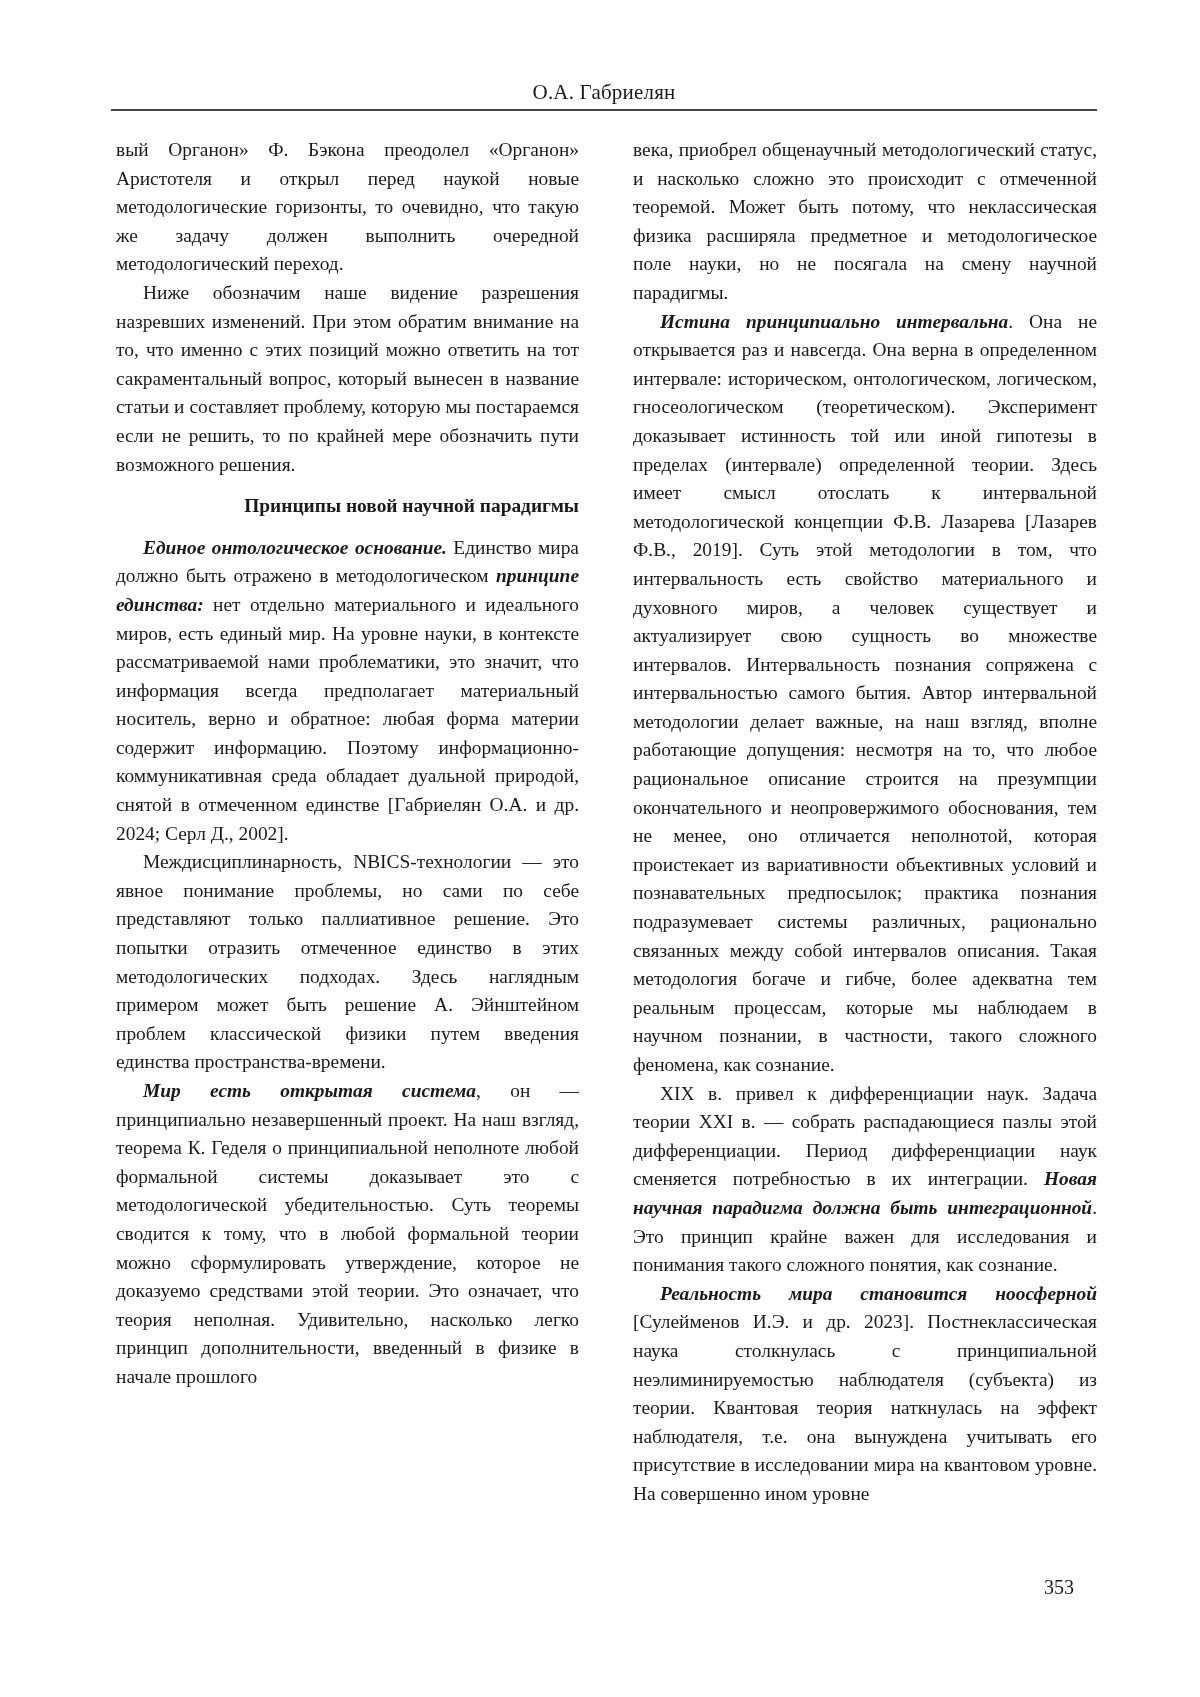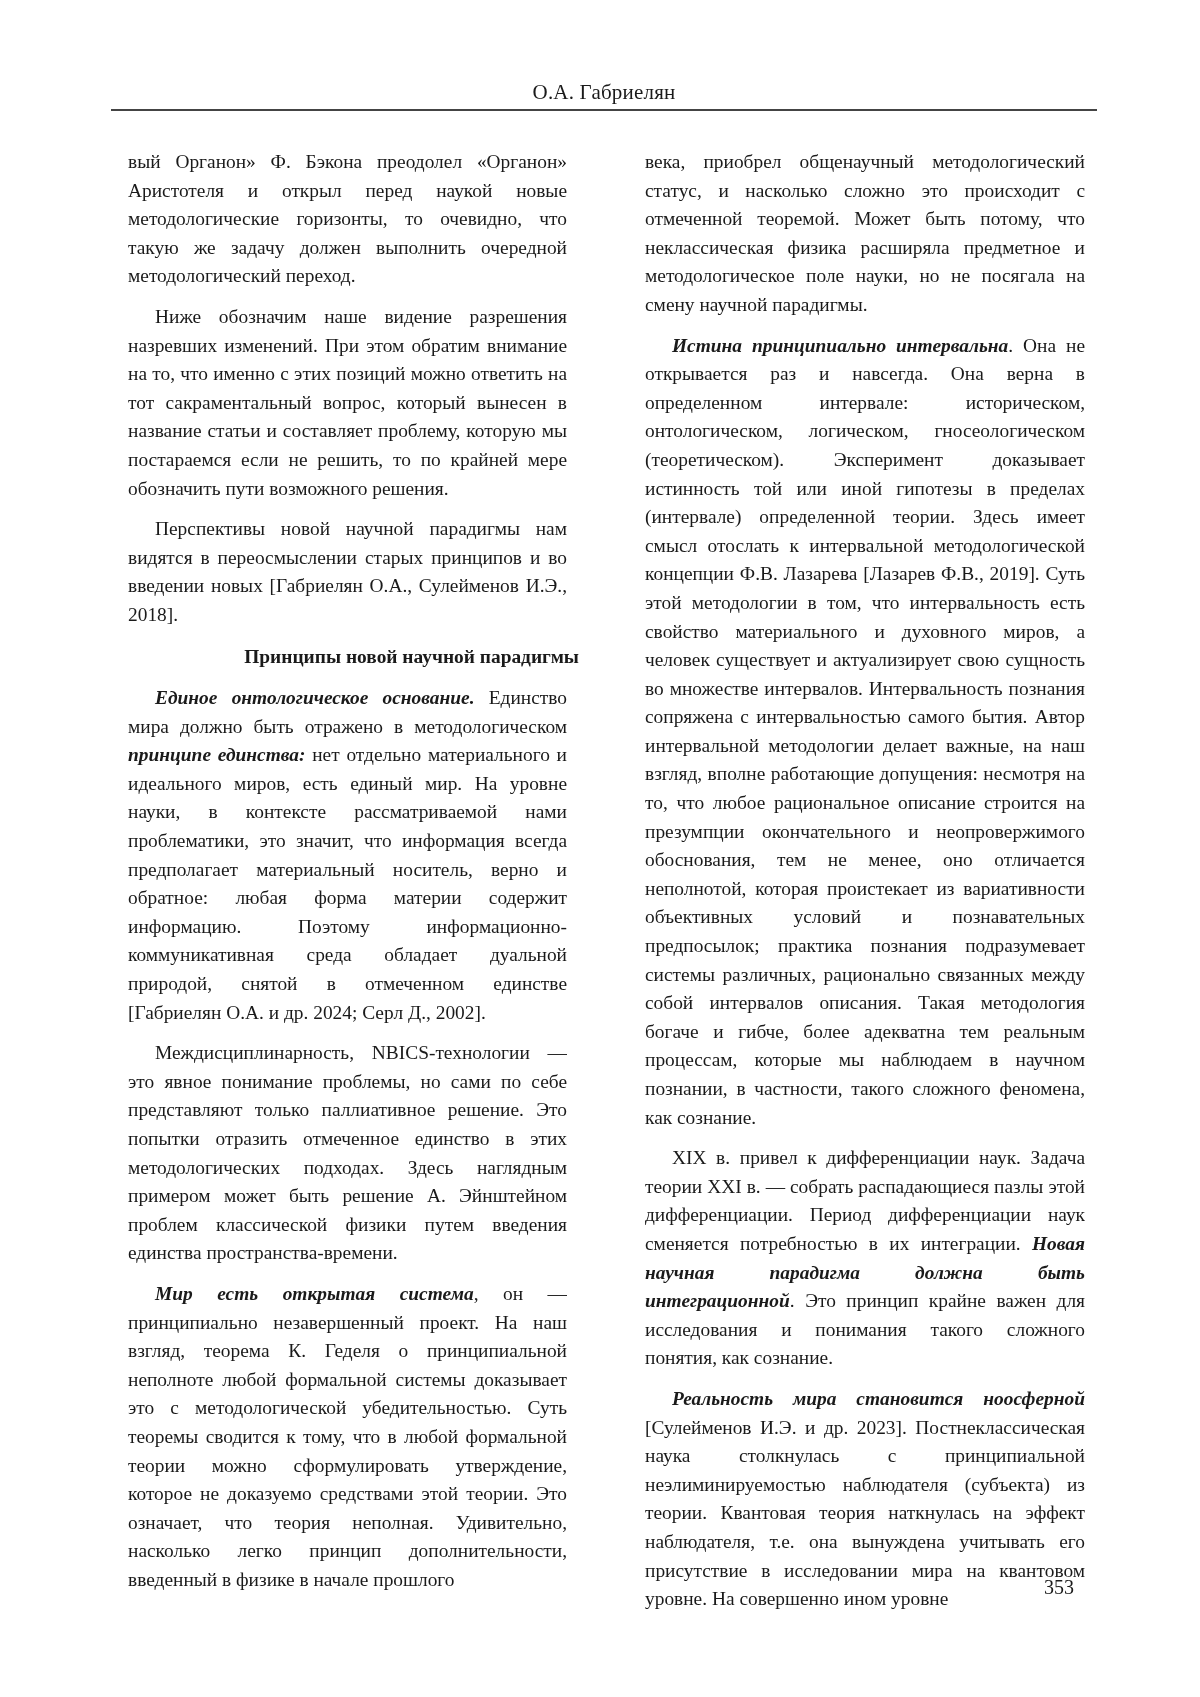--- a/index.html
+++ b/index.html
@@ -34,21 +34,21 @@
     top: 136px;
     width: 463px;
     font-size: 19.4px;
     line-height: 28.6px;
     text-align: justify;
     hyphens: manual;
   }
   .col-left { left: 116px; }
   .col-right { left: 633px; width: 464px; }
   .column p {
-    margin: 12px;
+    margin: 0;
     text-indent: 0;
   }
   .column p.indent { text-indent: 27px; }
   .column p + p { margin-top: 0; }
   .section-heading {
     font-weight: bold;
     font-size: 19.4px;
     line-height: 28.6px;
     margin: 13px 0 13px 0;
     text-align: right;
@@ -65,21 +65,20 @@
 </head>
 <body>
 
 <div class="running-head">О.А. Габриелян</div>
 <div class="head-rule"></div>
 
 <div class="column col-left">
   <div>
       <p><span>вый Органон» Ф. Бэкона преодолел «Органон» Аристотеля и открыл перед наукой новые методологические горизонты, то очевидно, что такую же задачу должен выполнить очередной методологический переход.</span></p>
       <p class="indent"><span>Ниже обозначим наше видение разрешения назревших изменений. При этом обратим внимание на то, что именно с этих позиций можно ответить на тот сакраментальный вопрос, который вынесен в название статьи и составляет проблему, которую мы постараемся если не решить, то по крайней мере обозначить пути возможного решения.</span></p>
-      <p class="indent"><span>Перспективы новой научной парадигмы нам видятся в переосмыслении старых принципов и во введении новых [Габриелян О.А., Сулейменов И.Э., 2018].</span></p>
     </div>
   <div class="section-heading">Принципы новой научной парадигмы</div>
   <div>
       <p class="indent"><span class="bi">Единое онтологическое основание.</span><span> Единство мира должно быть отражено в методологическом </span><span class="bi">принципе единства:</span><span> нет отдельно материального и идеального миров, есть единый мир. На уровне науки, в контексте рассматриваемой нами проблематики, это значит, что информация всегда предполагает материальный носитель, верно и обратное: любая форма материи содержит информацию. Поэтому информационно-коммуникативная среда обладает дуальной природой, снятой в отмеченном единстве [Габриелян О.А. и др. 2024; Серл Д., 2002].</span></p>
       <p class="indent"><span>Междисциплинарность, NBICS-технологии — это явное понимание проблемы, но сами по себе представляют только паллиативное решение. Это попытки отразить отмеченное единство в этих методологических подходах. Здесь наглядным примером может быть решение А. Эйнштейном проблем классической физики путем введения единства пространства-времени.</span></p>
       <p class="indent"><span class="bi">Мир есть открытая система</span><span>, он — принципиально незавершенный проект. На наш взгляд, теорема К. Геделя о принципиальной неполноте любой формальной системы доказывает это с методологической убедительностью. Суть теоремы сводится к тому, что в любой формальной теории можно сформулировать утверждение, которое не доказуемо средствами этой теории. Это означает, что теория неполная. Удивительно, насколько легко принцип дополнительности, введенный в физике в начале прошлого</span></p>
     </div>
 </div>
 
 <div class="column col-right">

